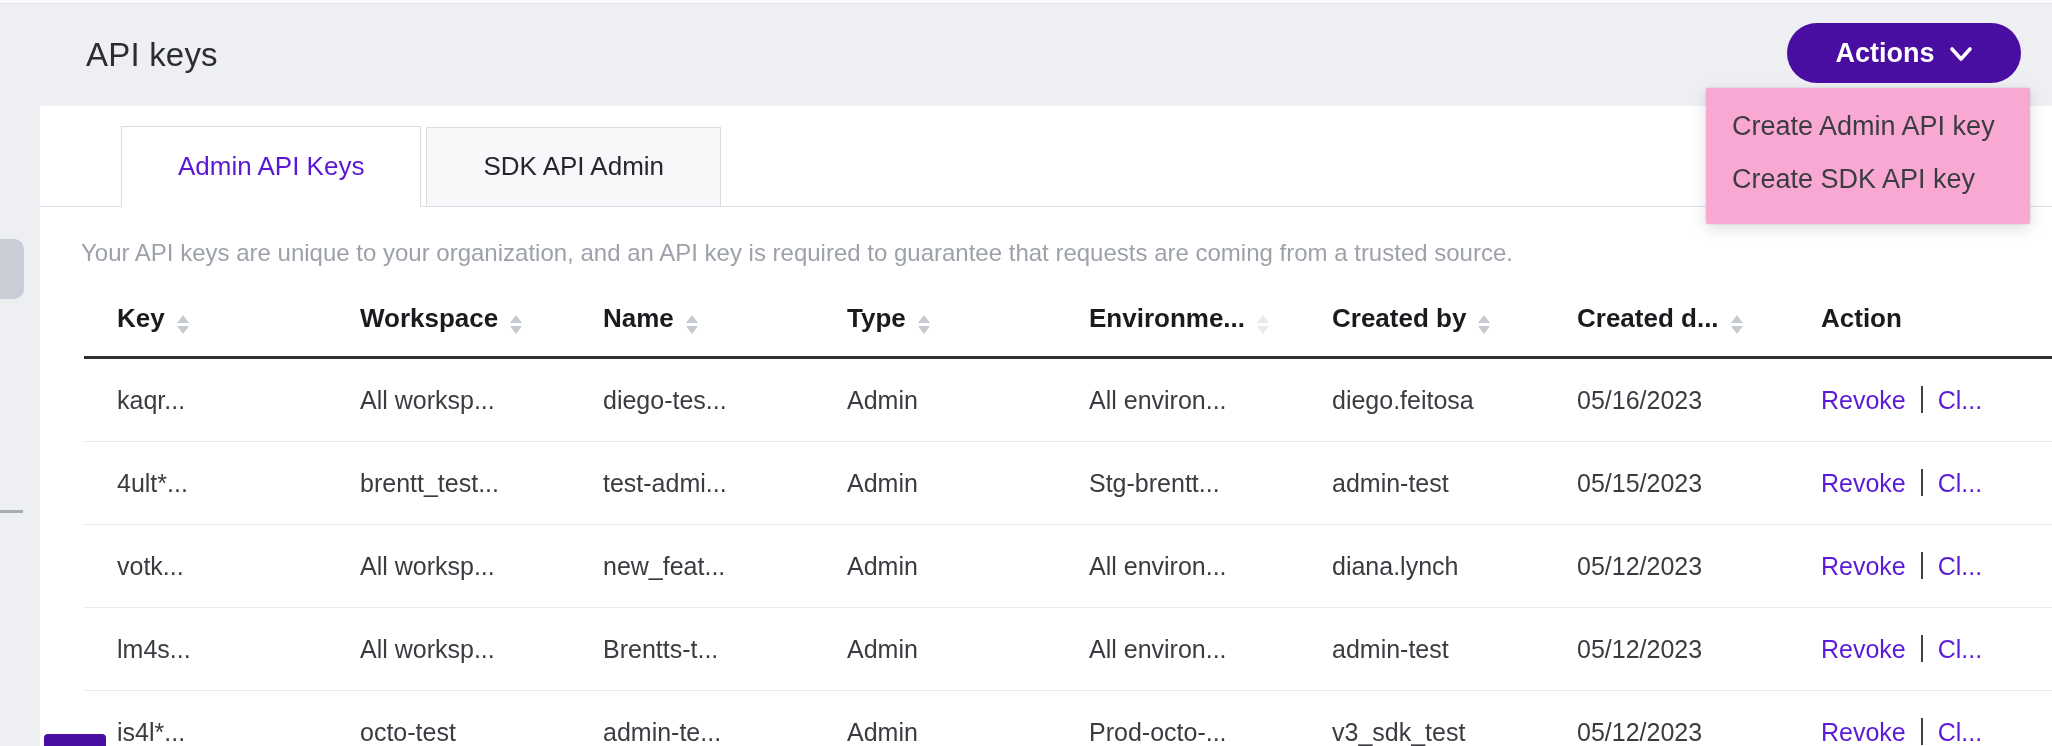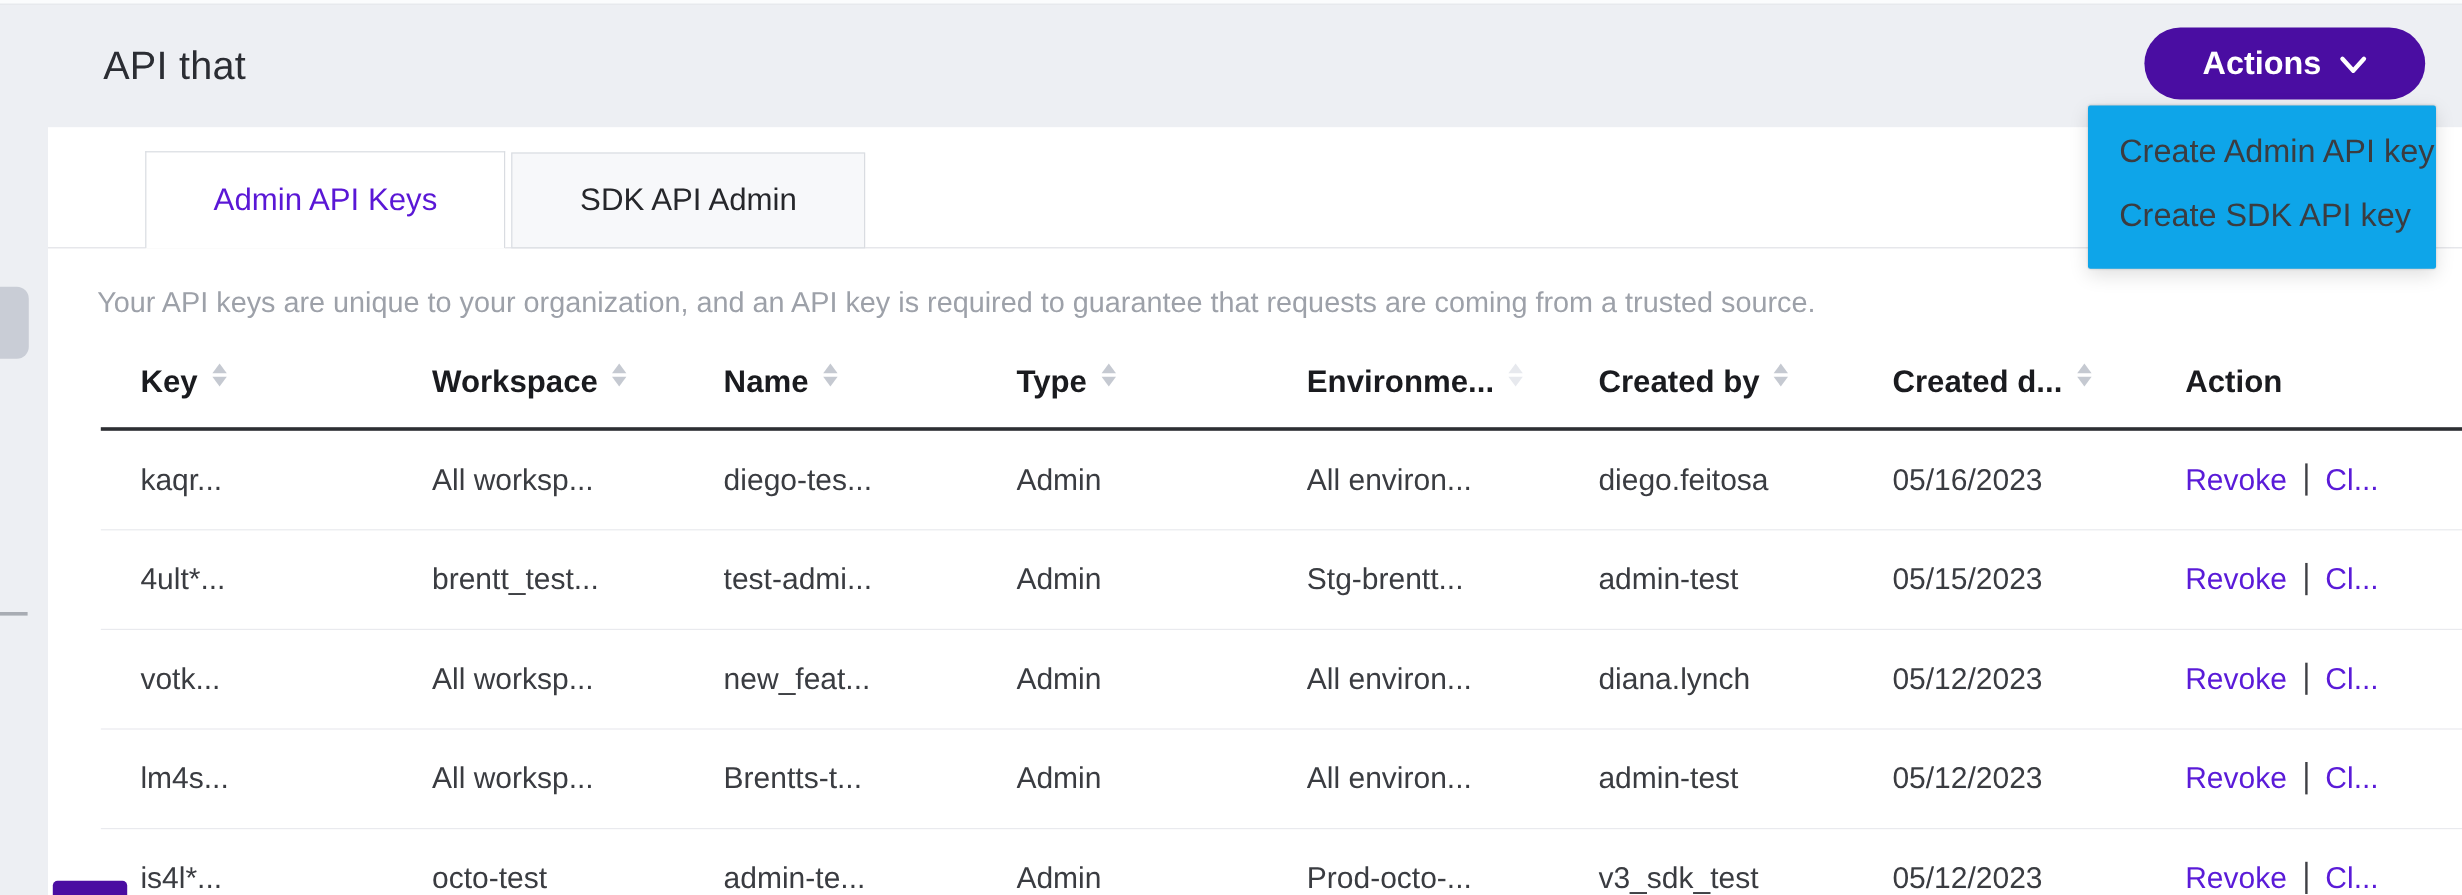--- a/index.html
+++ b/index.html
@@ -11,40 +11,40 @@
   .top-strip { position:absolute; top:0; left:0; right:0; height:4px; background:#fbfcfd; border-bottom:1px solid #e3e5e9; }
 
   
   .page-title { position:absolute; top:36px; left:86px; font-size:33px; color:#2b2d33; letter-spacing:.2px; }
   .actions-btn { position:absolute; top:23px; right:31px; width:234px; height:60px; background:#4a0da2; border:none;
                  border-radius:30px; color:#fff; font-size:27px; font-weight:bold; font-family:inherit;
                  display:flex; align-items:center; justify-content:center; gap:14px; cursor:pointer; }
   .chev { display:inline-block; margin-top:3px; }
 
   
-  .dropdown { position:absolute; top:88px; right:22px; width:290px; background:#0ea5e9; border-radius:2px; z-index:30;
+  .dropdown { position:absolute; top:88px; right:22px; width:324px; background:#f9a8d4; border-radius:2px; z-index:30;
               box-shadow:0 0 2px rgba(0,0,0,.18), 0 5px 16px rgba(0,0,0,.13); padding:12px 0 18px; }
   .dropdown .item { padding:11px 26px; font-size:27px; color:#3b3c40; white-space:nowrap; cursor:pointer; }
 
   
   .card { position:absolute; top:106px; left:40px; right:0; bottom:0; background:#fff; z-index:10; }
 
   
   .tabs { display:flex; align-items:center; padding-left:81px; margin-top:20px; border-bottom:1px solid #e0e2e7; gap:5px; }
   .tab { height:80px; display:flex; align-items:center; padding:0 56px; font-size:26px; cursor:pointer;
          border:1px solid #d9dce1; background:#f7f8fa; color:#26272b; margin-bottom:-1px; }
   .tab.active { background:#fff; border-bottom:1px solid #fff; color:#5a17d6; height:81px; }
 
   .desc { margin:32px 0 0 41px; font-size:24px; color:#9da1a9; }
 
   
   .table { margin:36px 0 0 44px; }
   .grid { display:grid; grid-template-columns:276px 243px 244px 242px 243px 245px 244px auto; align-items:center; }
   .thead { padding-bottom:22px; border-bottom:3px solid #2d2f33; }
-  .th { font-size:26px; font-weight:bold; color:#1a1b1f; display:flex; align-items:flex-start; cursor:pointer; }
+  .th { font-size:26px; font-weight:bold; color:#1a1b1f; display:flex; align-items:flex-end; cursor:pointer; }
   .th:first-child, .td:first-child { padding-left:33px; }
   .sort { display:inline-flex; flex-direction:column; gap:3px; margin-left:12px; }
   .sort i { display:block; width:0; height:0; border-left:6px solid transparent; border-right:6px solid transparent; }
   .sort i.up { border-bottom:8px solid #c5c9d1; }
   .sort i.dn { border-top:8px solid #c5c9d1; }
   .sort.faint i.up { border-bottom-color:#e7e9ee; }
   .sort.faint i.dn { border-top-color:#e7e9ee; }
   .row { height:83px; border-bottom:1px solid #e9eaee; }
   .row:last-child { border-bottom:none; }
   .td { font-size:25px; color:#3a3c41; white-space:nowrap; overflow:hidden; }
@@ -56,21 +56,21 @@
   .side-handle { position:absolute; left:-10px; top:239px; width:34px; height:60px; background:#c9cdd6; border-radius:10px; z-index:20; }
   .side-dash { position:absolute; left:0; top:510px; width:23px; height:3px; background:#a8acb3; z-index:20; }
   .bottom-accent { position:absolute; left:44px; bottom:0; width:62px; height:12px; background:#4a0da2; border-radius:4px 4px 0 0; z-index:20; }
 </style>
 </head>
 <body>
 
 <div id="app">
   <div class="top-strip"></div>
 
-  <div class="page-title">API that</div>
+  <div class="page-title">API keys</div>
 
   <button class="actions-btn">
     <span>Actions</span>
     <span class="chev">
       <svg width="24" height="18" viewBox="0 0 24 18">
           <polyline points="3,4 12,14 21,4" fill="none" stroke="#ffffff" stroke-width="3.6" stroke-linecap="round" stroke-linejoin="round"></polyline>
         </svg>
     </span>
   </button>
 

